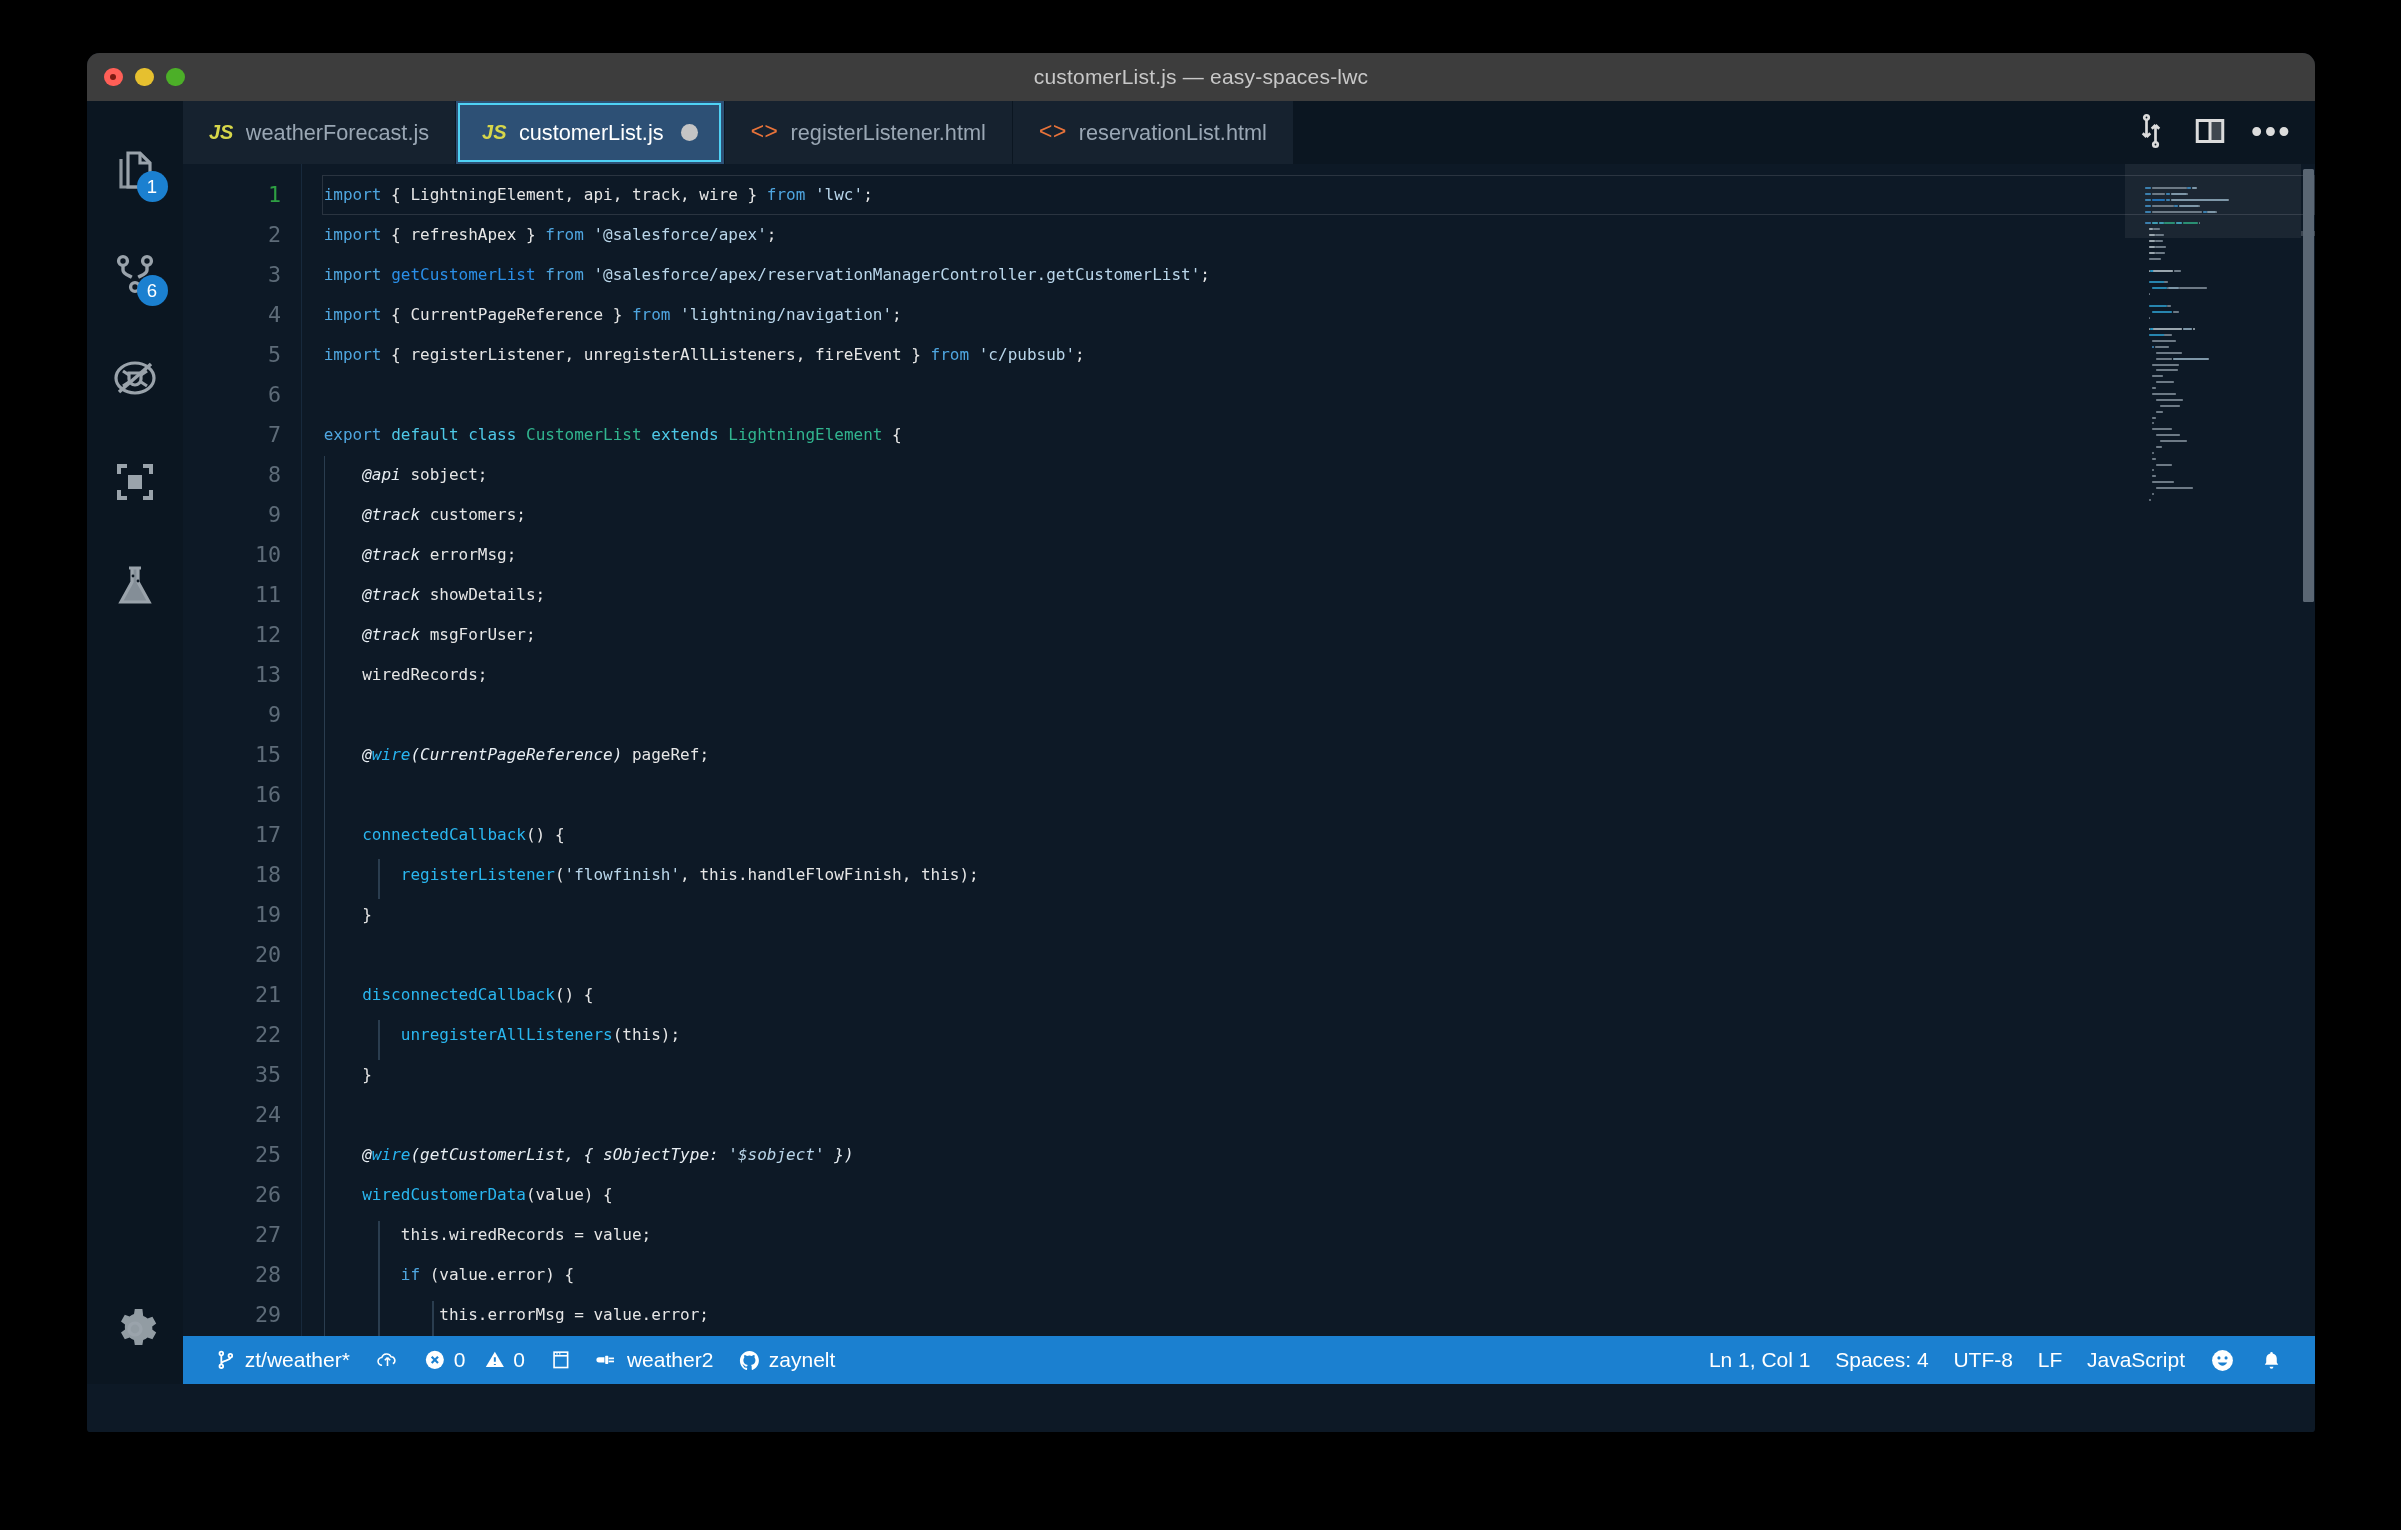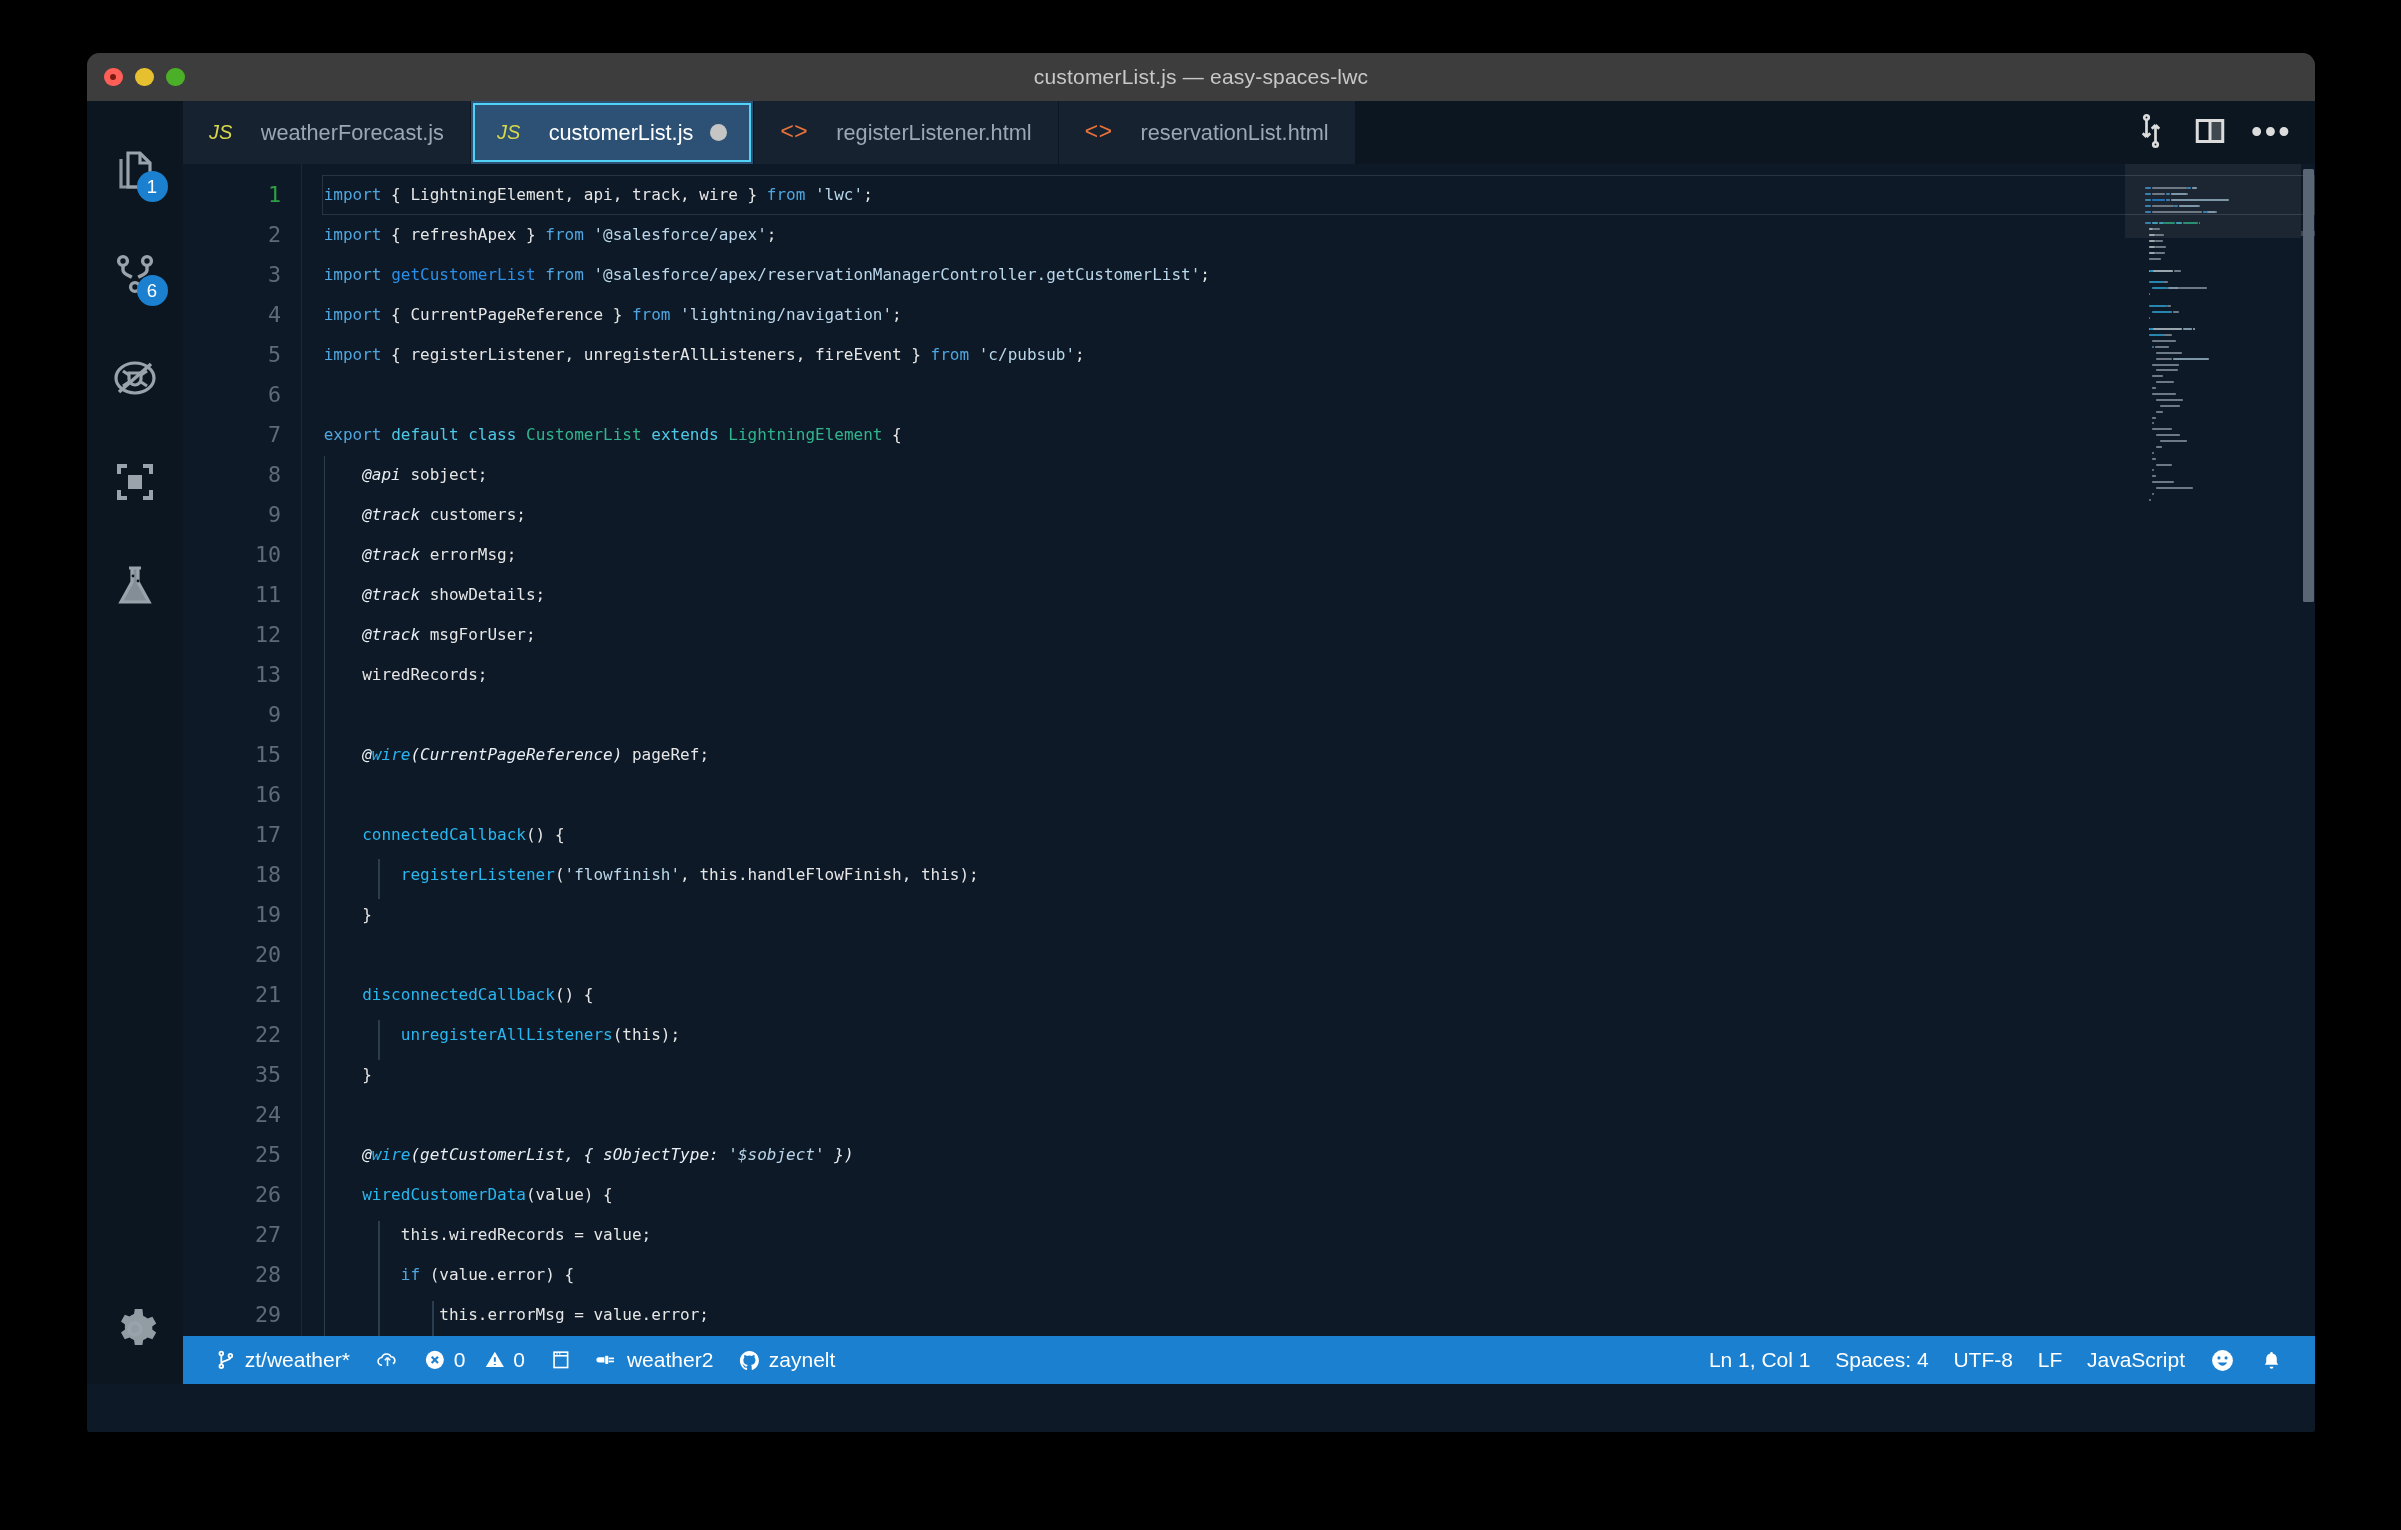--- a/index.html
+++ b/index.html
@@ -102,24 +102,24 @@
   .tab.active {
     background: #2d5075;
     color: #ffffff;
   }
   .tab.active::after {
     content: "";
     position: absolute; inset: 2.3px;
     border: 2.3px solid #4fd2f5;
     pointer-events: none;
   }
-  .tab .ficon { font-size: 20px; font-weight: normal; flex: none; }
+  .tab .ficon { font-size: 20px; font-weight: bold; flex: none; }
   .ficon.js   { color: #d7d74a; font-family: "Liberation Sans", sans-serif; font-style: italic; }
   .ficon.html { color: #e8733a; font-family: "Liberation Mono", monospace; font-weight: normal; font-size: 23px; }
-  .tab-label { overflow: hidden; text-overflow: clip; margin-left: 16px; }
+  .tab-label { overflow: hidden; text-overflow: clip; }
   .dirty {
     width: 17px; height: 17px; border-radius: 50%;
     background: #c5c5c5; flex: none; margin-left: 4.6px;
   }
   .cloud-icon { flex: none; }
   #tab-actions {
     display: flex; align-items: center; gap: 23px;
     padding: 0 23px; background: #0b1621; flex: none;
   }
 

